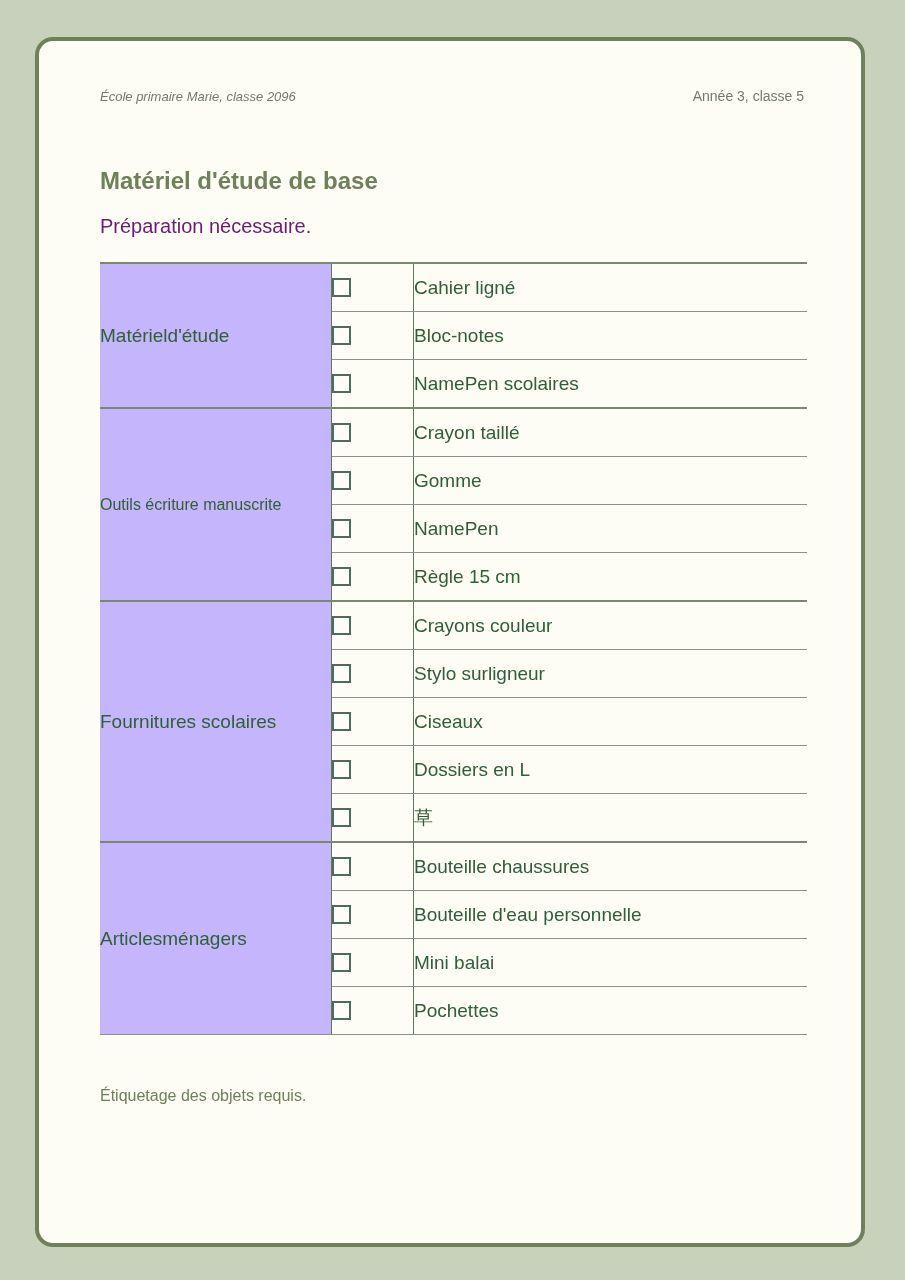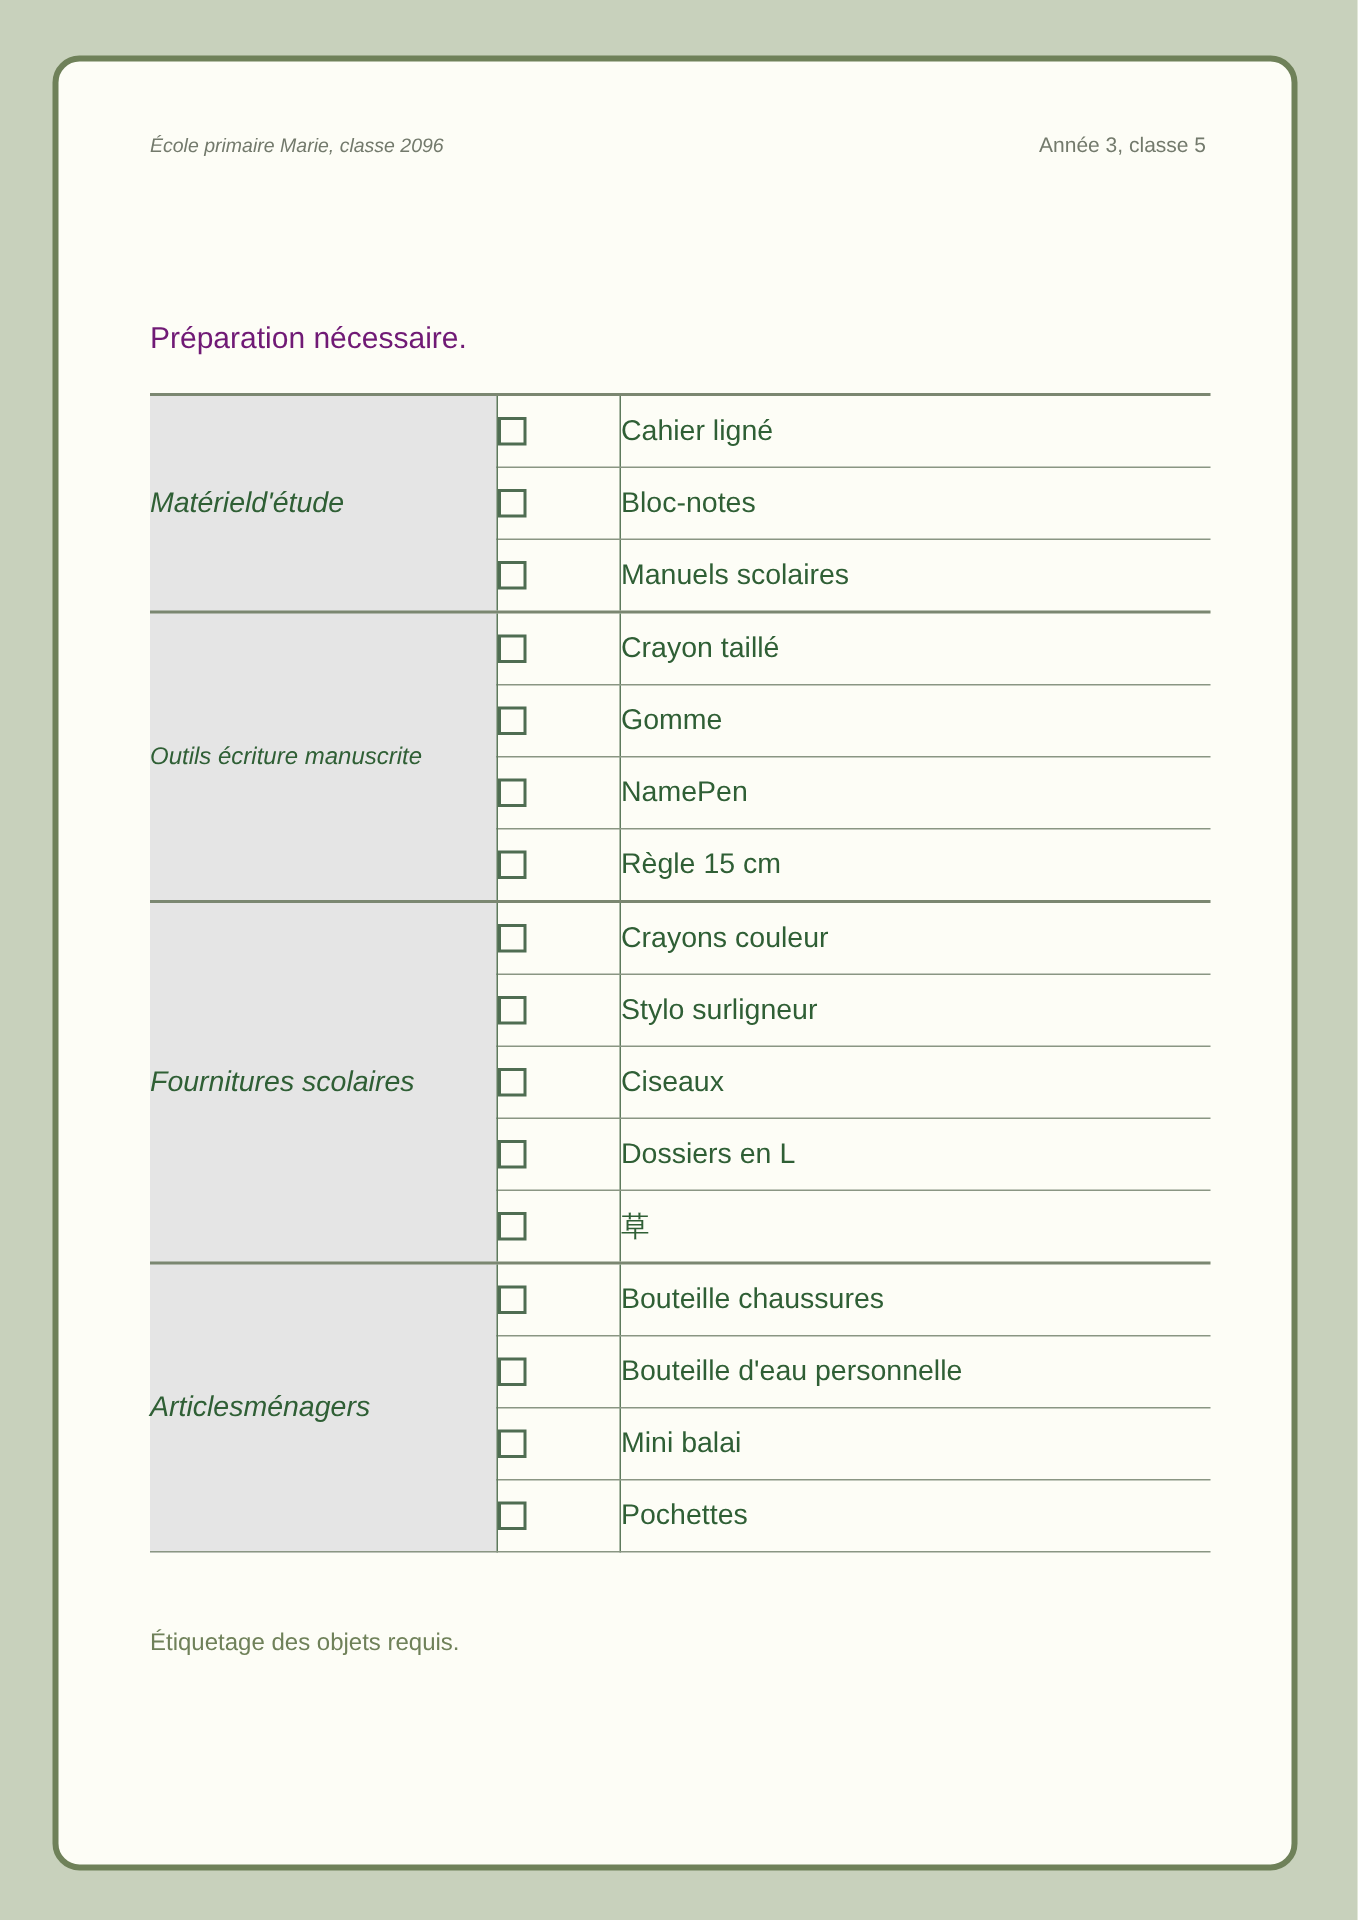--- a/index.html
+++ b/index.html
@@ -66,24 +66,23 @@
   }
   table.checklist td {
     border-top: 1.5px solid #8a9683;
     border-bottom: 1.5px solid #8a9683;
     height: 47px;
     padding: 0;
     vertical-align: middle;
   }
   table.checklist td.cat {
     width: 231px;
-    background: #e5e5e5;
+    background: #c4b5fd;
     font-size: 19px;
     border-right: 1.5px solid #5e7a5c;
-    font-style: italic;
   }
   table.checklist td.cat.small {
     font-size: 16px;
     margin-top: 32px;
   }
   table.checklist td.chk {
     width: 81px;
     border-right: 1.5px solid #5e7a5c;
   }
   table.checklist td.item {
@@ -110,37 +109,38 @@
     color: #6f8159;
   }
 </style>
 </head>
 <body>
 
 <div class="page">
   <div class="header-left">École primaire Marie, classe 2096</div>
   <div class="header-right">Année 3, classe 5</div>
 
+  <h1 class="title">Matériel d'étude de base</h1>
   <div class="subtitle">Préparation nécessaire.</div>
 
   <table class="checklist">
     <tbody>
 
       <tr class="group-start">
         <td class="cat" rowspan="3">Matérield'étude</td>
         <td class="chk"><span class="box"></span></td>
         <td class="item">Cahier ligné</td>
       </tr>
       <tr>
         <td class="chk"><span class="box"></span></td>
         <td class="item">Bloc-notes</td>
       </tr>
       <tr>
         <td class="chk"><span class="box"></span></td>
-        <td class="item">Manuels scolaires</td>
+        <td class="item">NamePen scolaires</td>
       </tr>
 
       <tr class="group-start">
         <td class="cat small" rowspan="4">Outils écriture manuscrite</td>
         <td class="chk"><span class="box"></span></td>
         <td class="item">Crayon taillé</td>
       </tr>
       <tr>
         <td class="chk"><span class="box"></span></td>
         <td class="item">Gomme</td>

